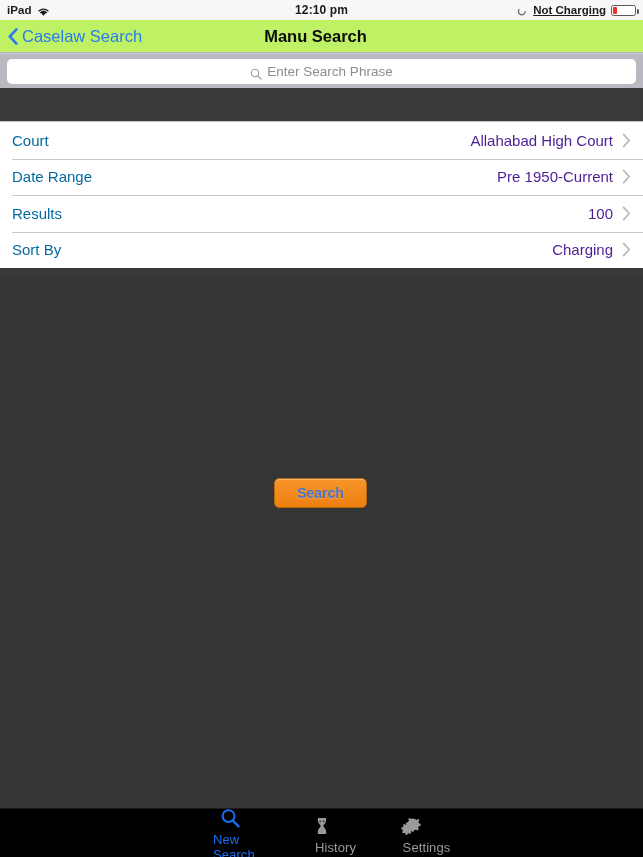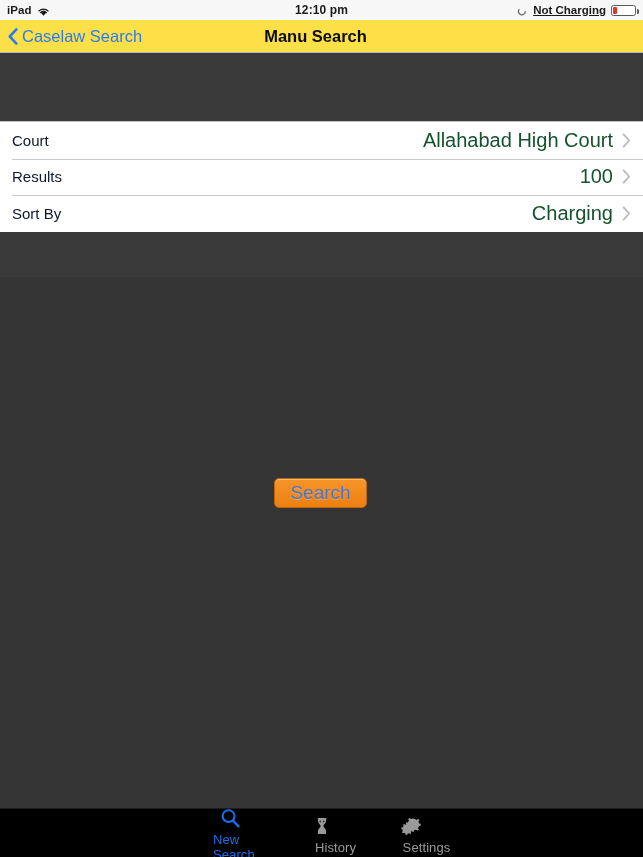--- a/index.html
+++ b/index.html
@@ -97,21 +97,21 @@
     background: #e8322a;
     border-radius: 1px;
   }
 
   
   .nav-bar {
     position: absolute;
     left: 0; top: 20px;
     width: 643px;
     height: 33px;
-    background: #fde047;
+    background: #bef264;
     border-bottom: 1px solid #b6b6b6;
     box-sizing: border-box;
   }
   .nav-back {
     position: absolute;
     left: 8px;
     top: 0;
     height: 32px;
     display: flex;
     align-items: center;
@@ -201,32 +201,32 @@
     content: "";
     position: absolute;
     left: 12px;
     right: 0;
     top: 0;
     height: 1px;
     background: #c8c7cc;
   }
   .row-label {
     font-size: 15px;
-    color: #0f172a;
+    color: #0369a1;
     flex: 0 0 auto;
   }
   .row-right {
     margin-left: auto;
     display: flex;
     align-items: center;
     gap: 9px;
   }
   .row-value {
-    font-size: 20px;
-    color: #14532d;
+    font-size: 15px;
+    color: #4c1d95;
   }
   .chev-right { display:block; width: 9px; height: 15px; }
 
   
   .body-area {
     position: absolute;
     left: 0; top: 277px;
     width: 643px;
     height: 531px;
     background: #353535;
@@ -241,22 +241,22 @@
     background: linear-gradient(#f6952a, #ee7f10);
     border: 1px solid #b7670c;
     box-shadow: inset 0 1px 0 rgba(255,255,255,0.35);
     display: flex;
     align-items: center;
     justify-content: center;
     cursor: pointer;
     box-sizing: border-box;
   }
   .search-button-label {
-    font-size: 19px;
-    font-weight: normal;
+    font-size: 14px;
+    font-weight: bold;
     color: #4276d4;
     text-shadow: 0 1px 0 rgba(255,255,255,0.25);
   }
 
   
   .tab-bar {
     position: absolute;
     left: 0; top: 808px;
     width: 643px;
     height: 49px;
@@ -327,37 +327,61 @@
       <span class="chev-back">
         <svg viewBox="0 0 10 17" width="10" height="17">
           <path d="M8.4 1.4 L1.8 8.5 L8.4 15.6" stroke="#2a7bf0" stroke-width="2.6" fill="none" stroke-linecap="round" stroke-linejoin="round"></path>
         </svg>
       </span>
       <span>Caselaw Search</span>
     </div>
     <div class="nav-title">Manu Search</div>
   </div>
 
+  <div class="search-bar">
+    <div class="search-field">
+      <div class="search-inner">
+        <span class="mag-icon-small">
+          <svg viewBox="0 0 12 12" width="12" height="12">
+            <circle cx="5" cy="5" r="3.7" stroke="#9a9a9e" stroke-width="1.1" fill="none"></circle>
+            <line x1="7.8" y1="7.8" x2="11" y2="11" stroke="#9a9a9e" stroke-width="1.2" stroke-linecap="round"></line>
+          </svg>
+        </span>
+        <span class="search-placeholder">Enter Search Phrase</span>
+      </div>
+    </div>
+  </div>
 
   <div class="dark-gap"></div>
 
   <div class="table">
 
     <div class="row">
       <span class="row-label">Court</span>
       <span class="row-right">
         <span class="row-value">Allahabad High Court</span>
         <span class="chev-right">
           <svg viewBox="0 0 9 15" width="9" height="15">
             <path d="M1.6 1.4 L7.2 7.5 L1.6 13.6" stroke="#b9b9be" stroke-width="1.8" fill="none" stroke-linecap="round" stroke-linejoin="round"></path>
           </svg>
         </span>
       </span>
     </div>
 
+    <div class="row">
+      <span class="row-label">Date Range</span>
+      <span class="row-right">
+        <span class="row-value">Pre 1950-Current</span>
+        <span class="chev-right">
+          <svg viewBox="0 0 9 15" width="9" height="15">
+            <path d="M1.6 1.4 L7.2 7.5 L1.6 13.6" stroke="#b9b9be" stroke-width="1.8" fill="none" stroke-linecap="round" stroke-linejoin="round"></path>
+          </svg>
+        </span>
+      </span>
+    </div>
 
     <div class="row">
       <span class="row-label">Results</span>
       <span class="row-right">
         <span class="row-value">100</span>
         <span class="chev-right">
           <svg viewBox="0 0 9 15" width="9" height="15">
             <path d="M1.6 1.4 L7.2 7.5 L1.6 13.6" stroke="#b9b9be" stroke-width="1.8" fill="none" stroke-linecap="round" stroke-linejoin="round"></path>
           </svg>
         </span>

